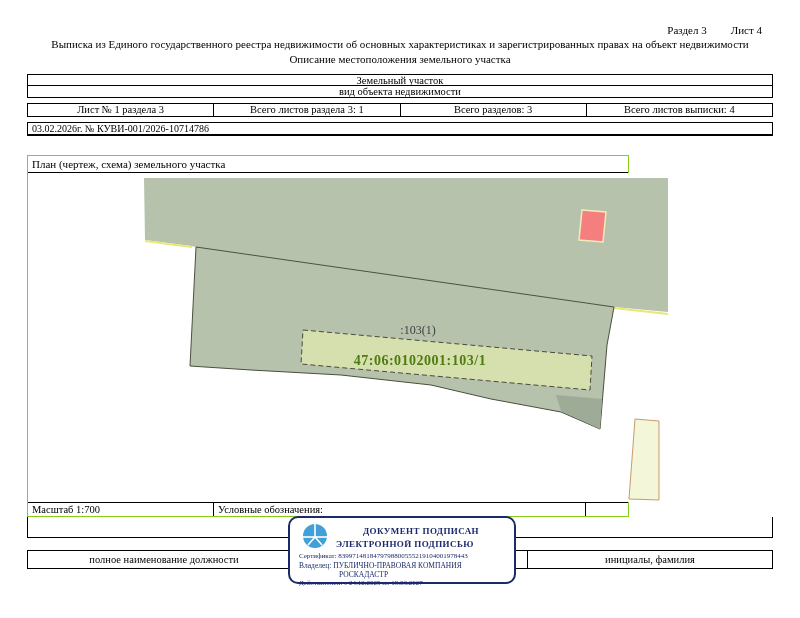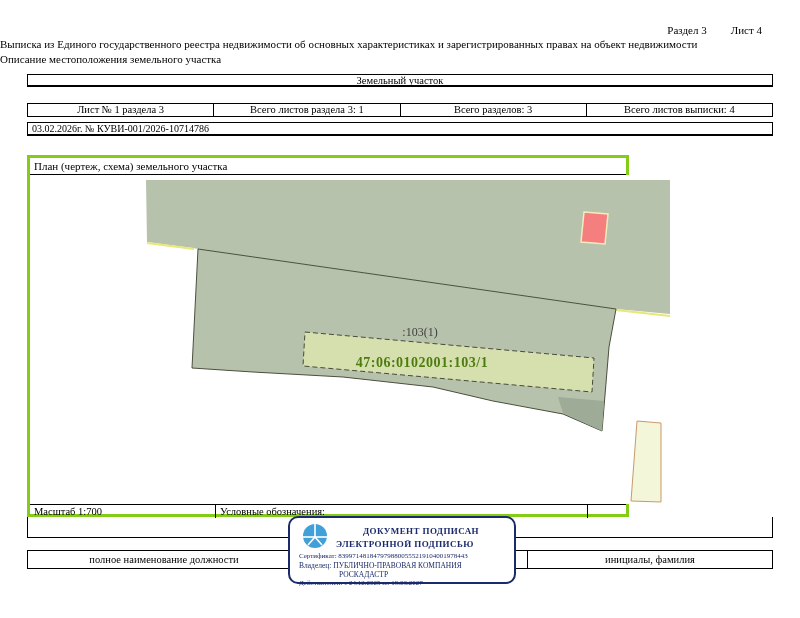--- a/index.html
+++ b/index.html
@@ -3,41 +3,41 @@
 <meta charset="utf-8">
 <style>
   * { margin:0; padding:0; box-sizing:border-box; }
   html,body { background:#ffffff; }
   .page {
     position:relative; width:800px; height:618px; background:#fff;
     font-family:"Liberation Serif","DejaVu Serif",serif; color:#000;
     overflow:hidden;
   }
   .abs { position:absolute; }
-  .center { text-align:left; }
+  .center { text-align:center; }
   .section-sheet { top:24px; right:38px; font-size:11px; display:flex; gap:24px; }
   .doc-title { top:38px; left:0; width:800px; font-size:11px; }
   .doc-subtitle { top:53px; left:0; width:800px; font-size:11px; }
 
   .t1 { top:74px; left:27px; width:746px; border:1px solid #000; font-size:10.5px; }
   .t1 .r1 { height:11px; line-height:11px; border-bottom:1px solid #000; text-align:center; }
   .t1 .r2 { height:11px; line-height:11px; text-align:center; }
 
   .t2 { top:103px; left:27px; width:746px; height:14px; border:1px solid #000;
         display:flex; font-size:10.5px; }
   .t2 .cell { flex:1; text-align:center; line-height:12px; border-right:1px solid #000; }
   .t2 .cell:last-child { border-right:none; }
 
   .t3 { top:122px; left:27px; width:746px; border:1px solid #000; font-size:10px; }
   .t3 .r1 { height:12px; line-height:12px; border-bottom:1px solid #000; padding-left:4px; }
   .t3 .r2 { height:12px; display:flex; }
   .t3 .r2 .c1 { width:280px; line-height:12px; padding-left:4px; border-right:1px solid #000; }
   .t3 .r2 .c2 { flex:1; line-height:12px; padding-left:4px; }
 
-  .plan-box { top:155px; left:27px; width:602px; height:362px; border:3px solid #84cc16; }
+  .plan-box { top:155px; left:27px; width:602px; height:362px; border:1px solid #84cc16; }
   .plan-header { height:17px; line-height:16px; font-size:11px; padding-left:4px;
                  border-bottom:1px solid #000; }
   .map-area { position:relative; width:744px; height:329px; background:#fff; overflow:hidden; }
   .map-label-contour { position:absolute; left:340px; top:150px; width:100px;
                        text-align:center; font-size:12px; color:#404040; }
   .map-label-part { position:absolute; left:292px; top:180px; width:200px; text-align:center;
                     font-size:14px; font-weight:bold; letter-spacing:0.5px; }
   .scale-row { height:14px; display:flex; font-size:10.5px; border-top:1px solid #000; }
   .scale-row .c1 { width:186px; line-height:13px; padding-left:4px; border-right:1px solid #000; }
   .scale-row .c2 { width:372px; line-height:13px; padding-left:4px; border-right:1px solid #000; }
@@ -72,20 +72,21 @@
   <div class="abs section-sheet">
     <span>Раздел 3</span>
     <span>Лист 4</span>
   </div>
 
   <div class="abs doc-title center">Выписка из Единого государственного реестра недвижимости об основных характеристиках и зарегистрированных правах на объект недвижимости</div>
   <div class="abs doc-subtitle center">Описание местоположения земельного участка</div>
 
   <div class="abs t1">
     <div class="r1">Земельный участок</div>
+    <div class="r2">вид объекта недвижимости</div>
   </div>
 
   <div class="abs t2">
     <div class="cell">Лист № 1 раздела 3</div>
     <div class="cell">Всего листов раздела 3: 1</div>
     <div class="cell">Всего разделов: 3</div>
     <div class="cell">Всего листов выписки: 4</div>
   </div>
 
   <div class="abs t3">

